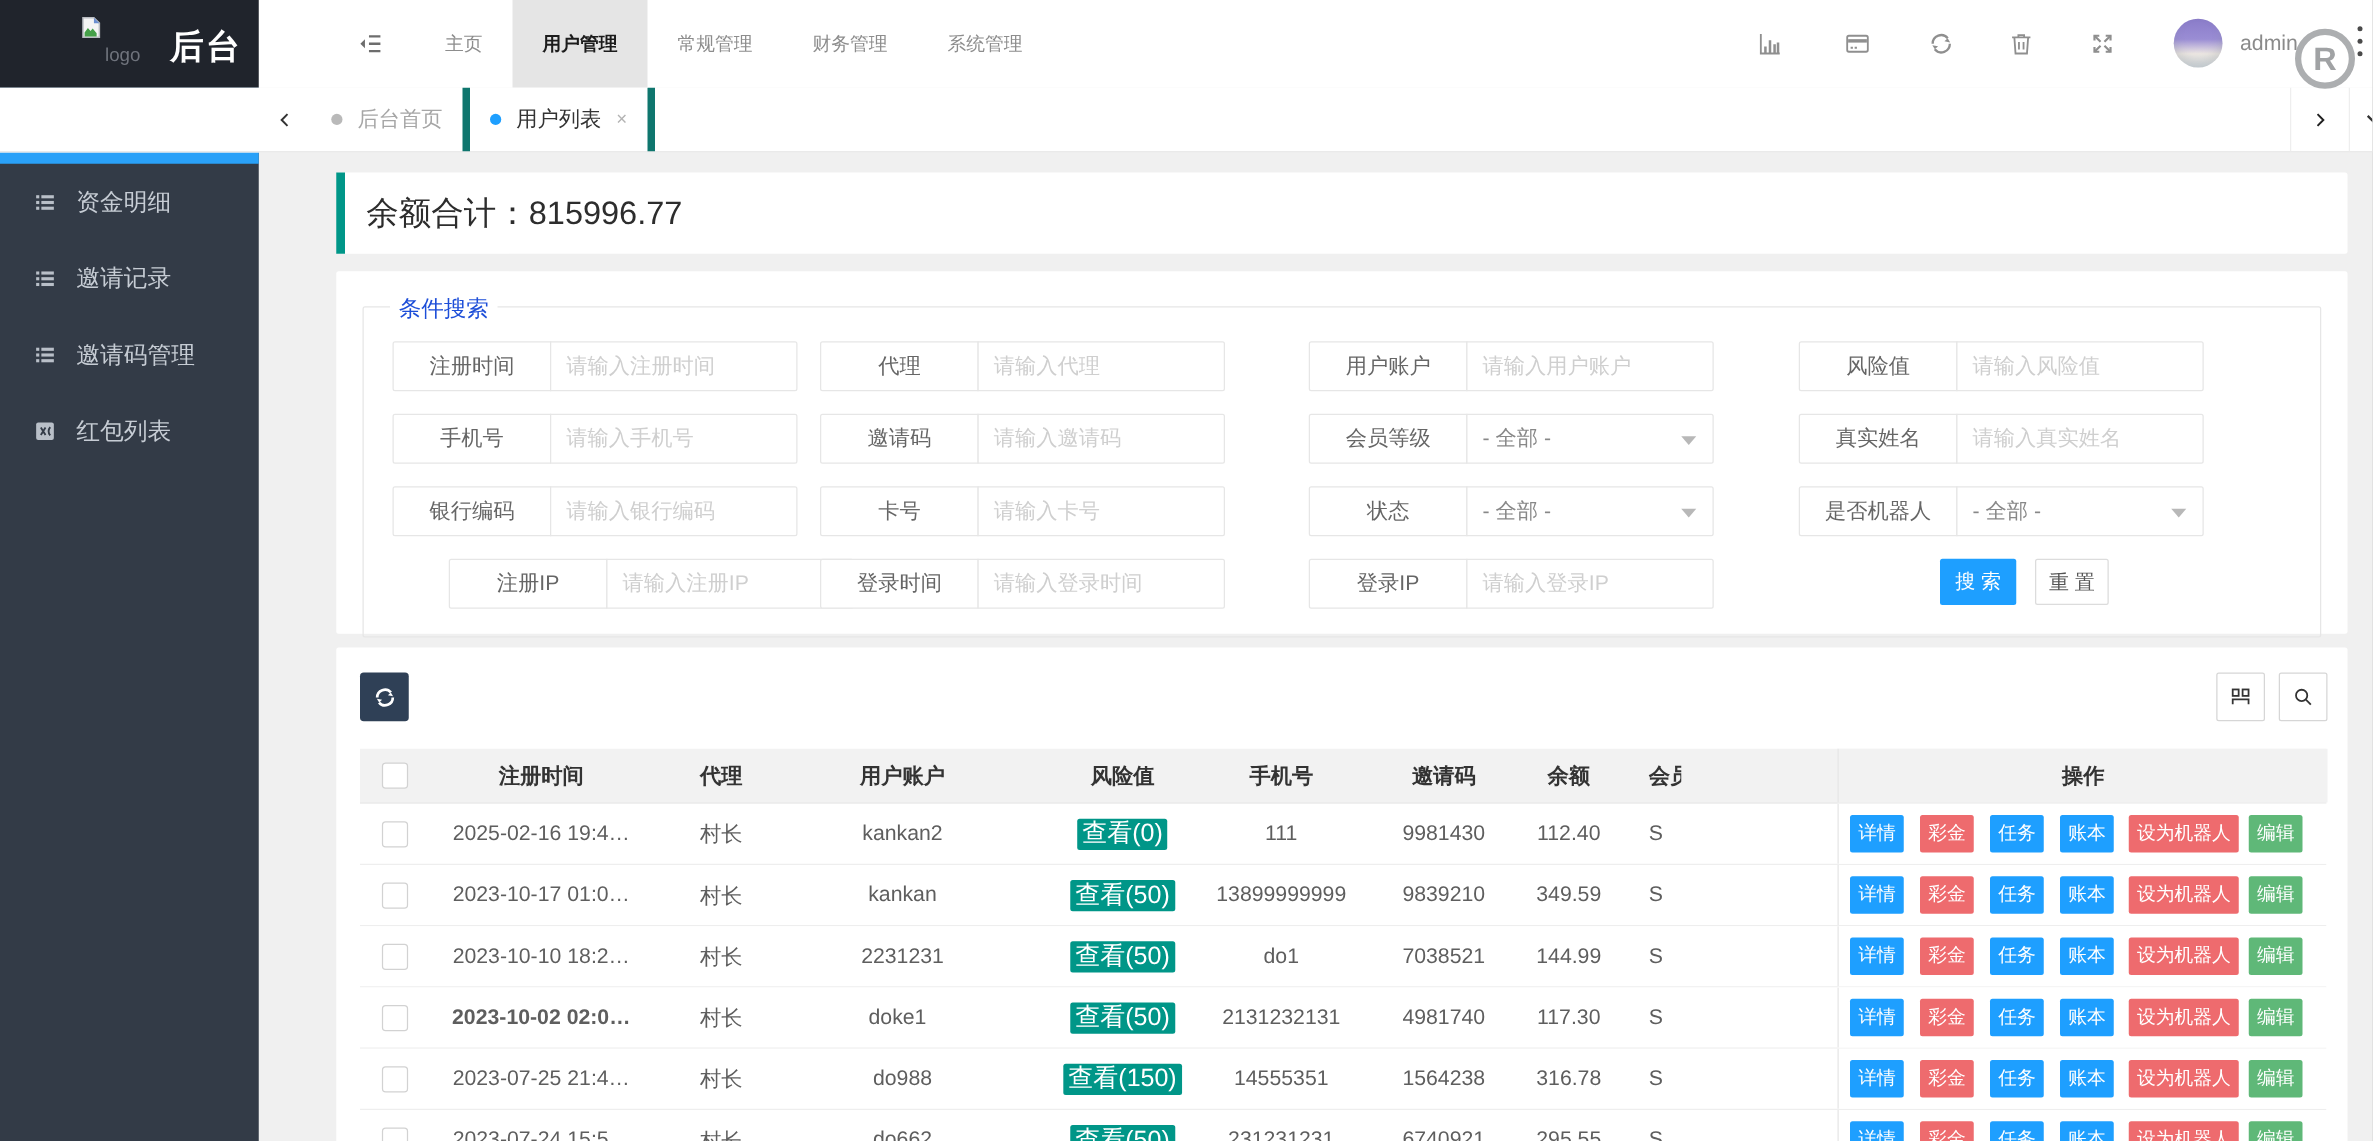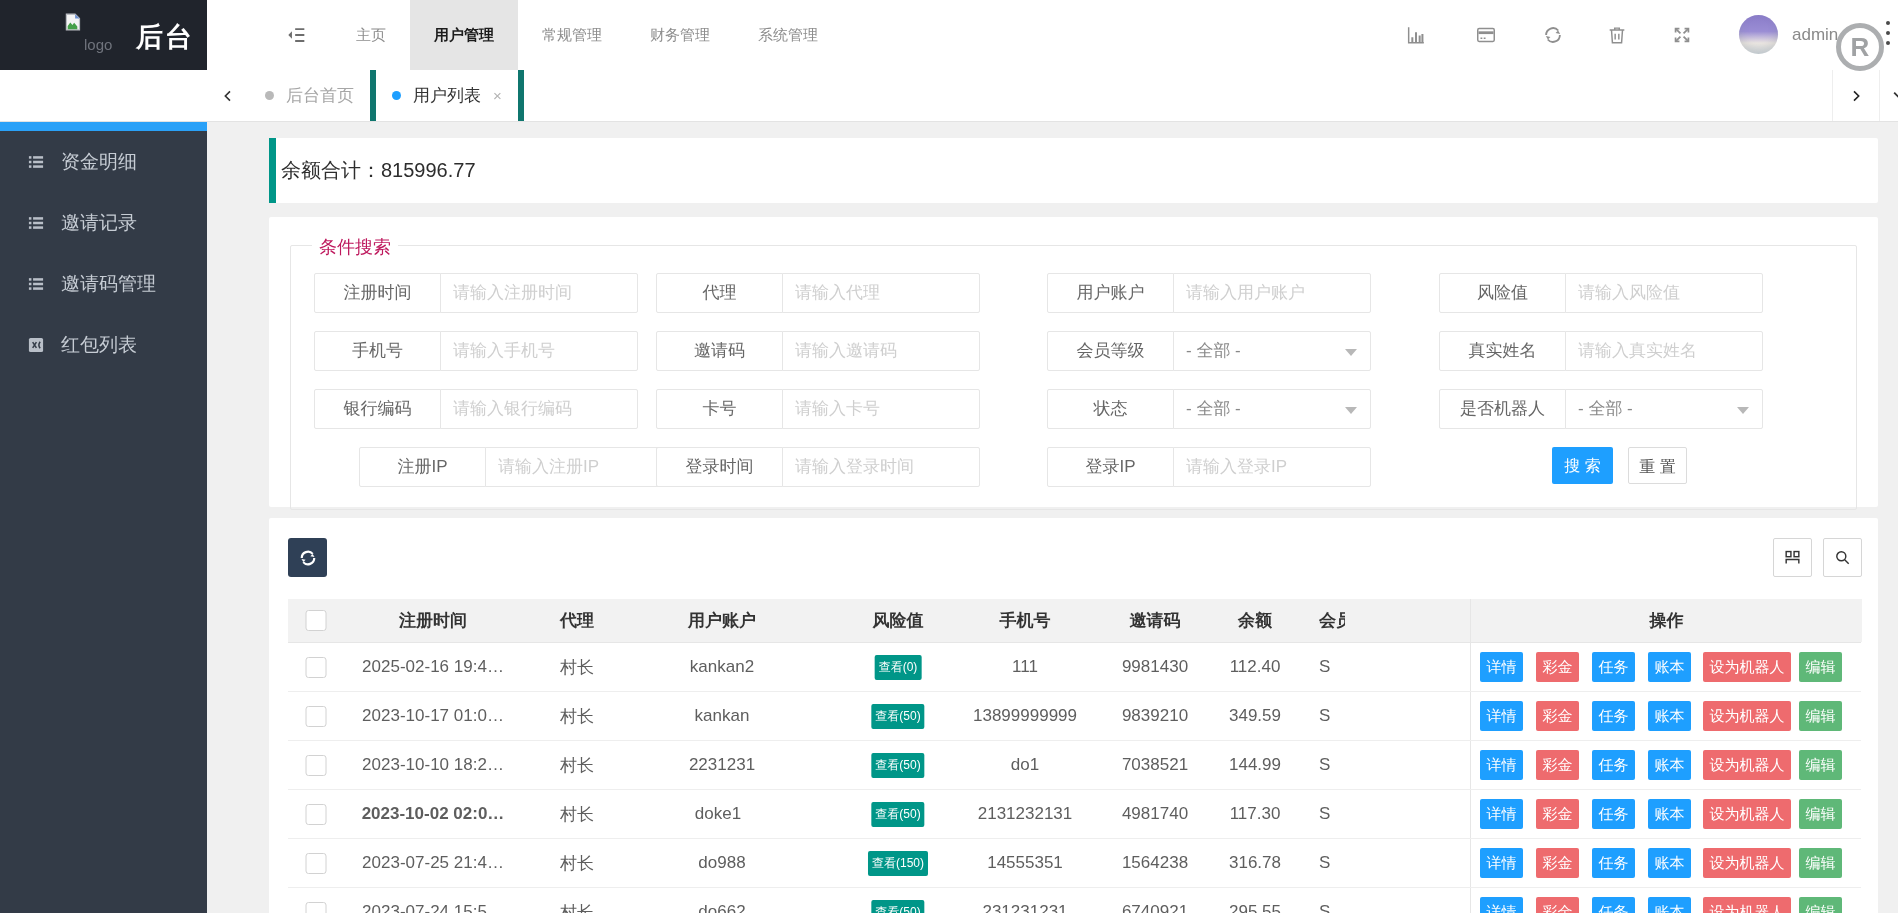--- a/index.html
+++ b/index.html
@@ -44,24 +44,24 @@
   
   .sidebar{position:absolute;left:0;top:70px;width:207px;height:843px;background:#333b47;z-index:10;}
   .side-item{display:flex;align-items:center;height:61px;padding-left:26px;cursor:pointer;
        font-size:19px;color:#c6ccd4;}
   .side-item .s-icon{width:20px;height:20px;margin-right:15px;flex:none;}
   .side-item.active{background:#2aa1f8;color:#fff;}
   
   .card{position:absolute;background:#fff;border-radius:2px;}
   .card-balance{left:269px;top:138px;width:1609px;height:65px;}
   .card-balance .stripe{position:absolute;left:0;top:0;width:7px;height:65px;background:#009688;}
-  .balance-text{position:absolute;left:12px;top:0;height:65px;line-height:65px;font-size:20px;color:#2d2d2d;}
+  .balance-text{position:absolute;left:24px;top:0;height:65px;line-height:65px;font-size:26px;color:#2d2d2d;}
   .card-search{left:269px;top:217px;width:1609px;height:290px;}
   .fieldset{position:absolute;left:21px;top:28px;width:1565px;height:263px;border:1px solid #e6e6e6;border-radius:2px;}
-  .legend{position:absolute;left:21px;top:-11px;background:#fff;padding:0 7px;font-size:18px;color:#be185d;}
+  .legend{position:absolute;left:21px;top:-11px;background:#fff;padding:0 7px;font-size:18px;color:#1d4ed8;}
   .fgroup{position:absolute;width:324px;height:40px;display:flex;}
   .glabel{width:127px;flex:none;border:1px solid #e6e6e6;background:#fff;text-align:center;
        line-height:38px;font-size:17px;color:#666;border-radius:2px 0 0 2px;box-sizing:border-box;}
   .ginput{flex:1;margin-left:-1px;border:1px solid #e6e6e6;border-radius:0 2px 2px 0;line-height:38px;
        padding:0 12px;font-size:17px;color:#cfcfcf;box-sizing:border-box;white-space:nowrap;overflow:hidden;
        position:relative;background:#fff;cursor:text;}
   .ginput.select{color:#888;cursor:pointer;}
   .caret{position:absolute;right:13px;top:17px;width:0;height:0;border-left:6px solid transparent;
        border-right:6px solid transparent;border-top:7px solid #b8b8b8;}
   .btn{position:absolute;height:37px;line-height:37px;text-align:center;border-radius:2px;font-size:16px;cursor:pointer;box-sizing:border-box;}
@@ -75,21 +75,21 @@
   .tb-cols{left:1504px;}  .tb-find{left:1554px;}
   
   .table{position:absolute;left:19px;top:81px;width:1573px;}
   .trow{position:relative;height:48px;border-bottom:1px solid #eee;background:#fff;}
   .thead{position:relative;height:43px;background:#f2f2f2;border-bottom:1px solid #e6e6e6;}
   .tcell{position:absolute;top:0;height:100%;display:flex;align-items:center;white-space:nowrap;
        transform:translateX(-50%);font-size:17px;color:#5e5e5e;}
   .th{font-weight:700;color:#333;}
   .clip{transform:none;overflow:hidden;justify-content:flex-start;}
   .chk{width:21px;height:21px;border:1px solid #d2d2d2;border-radius:3px;background:#fff;cursor:pointer;box-sizing:border-box;}
-  .badge{display:inline-block;background:#009688;color:#fff;border-radius:2px;font-size:12px;
+  .badge{display:inline-block;background:#009688;color:#fff;border-radius:2px;font-size:20px;
        line-height:25px;padding:0 4px;cursor:pointer;}
   .ops{position:absolute;left:1182px;top:0;bottom:0;width:391px;background:#fff;border-left:1px solid #e6e6e6;}
   .thead .ops{background:#f2f2f2;display:flex;align-items:center;justify-content:center;}
   .opbtn{position:absolute;top:9px;height:30px;line-height:30px;text-align:center;border-radius:2px;
        color:#fff;font-size:15px;cursor:pointer;}
   .opbtn.blue{background:#1E9FFF;}  .opbtn.red{background:#ee6b6e;}  .opbtn.green{background:#5FB878;}
 </style>
 </head>
 <body>
 

